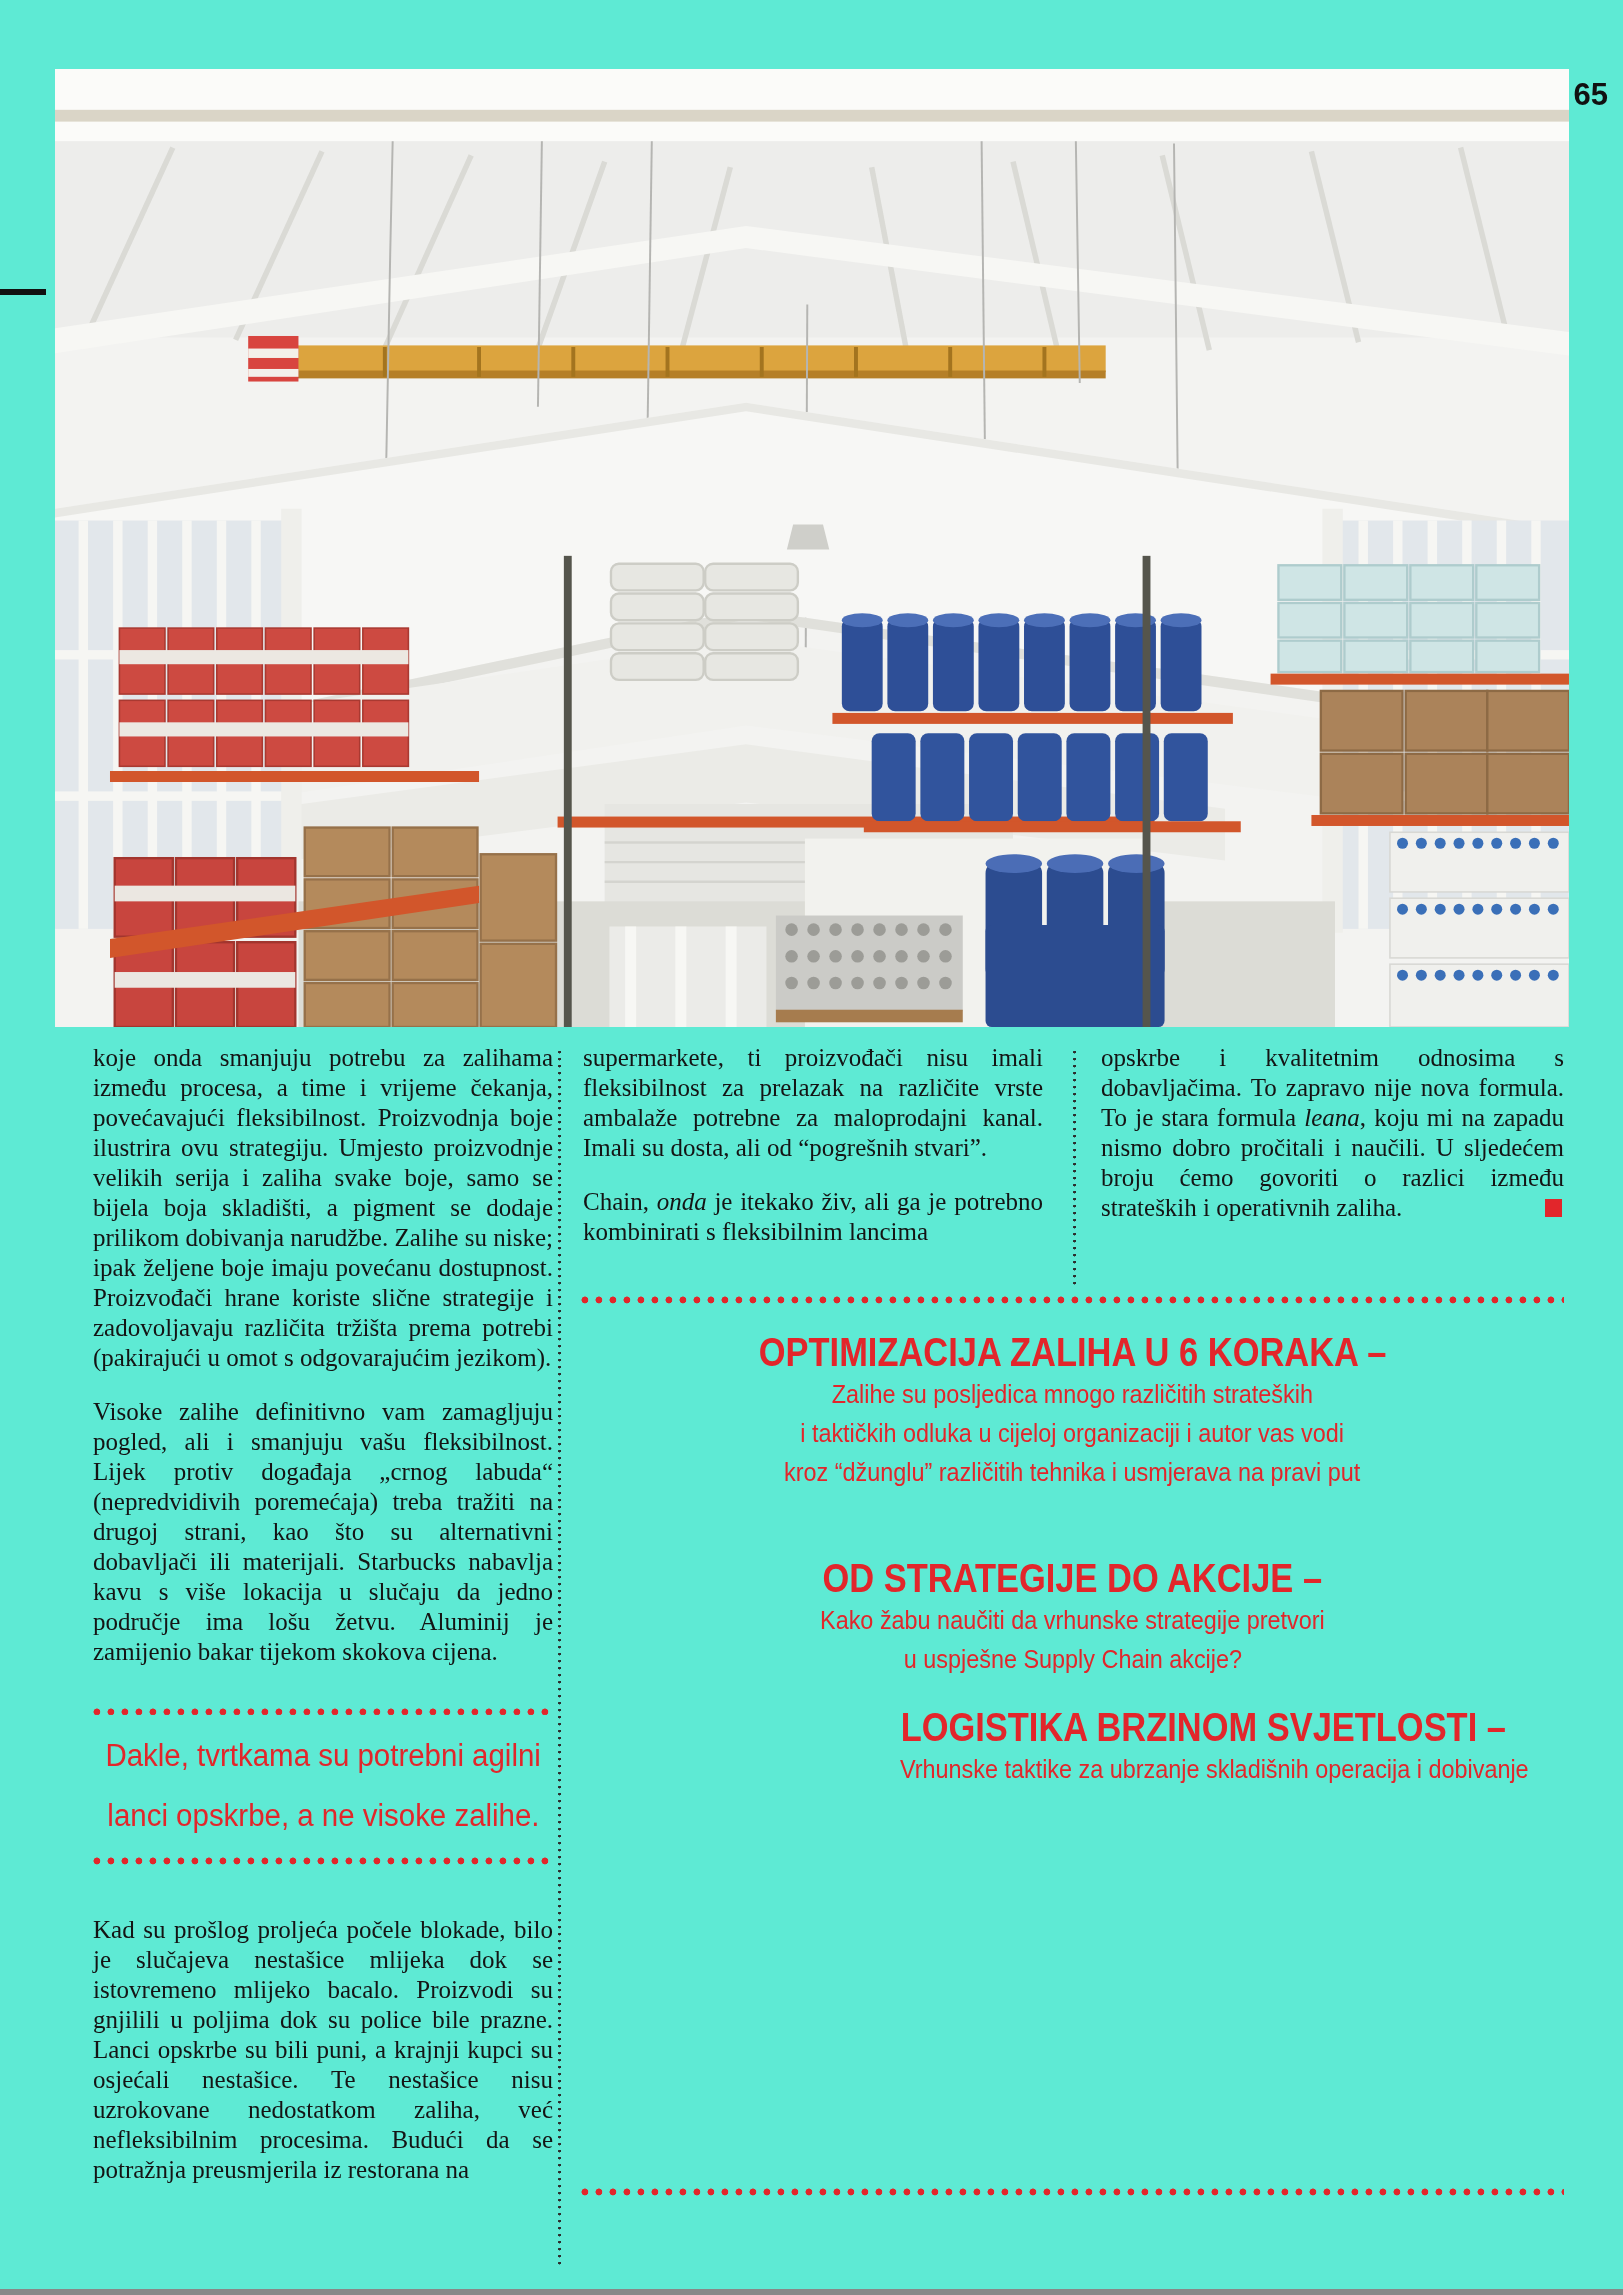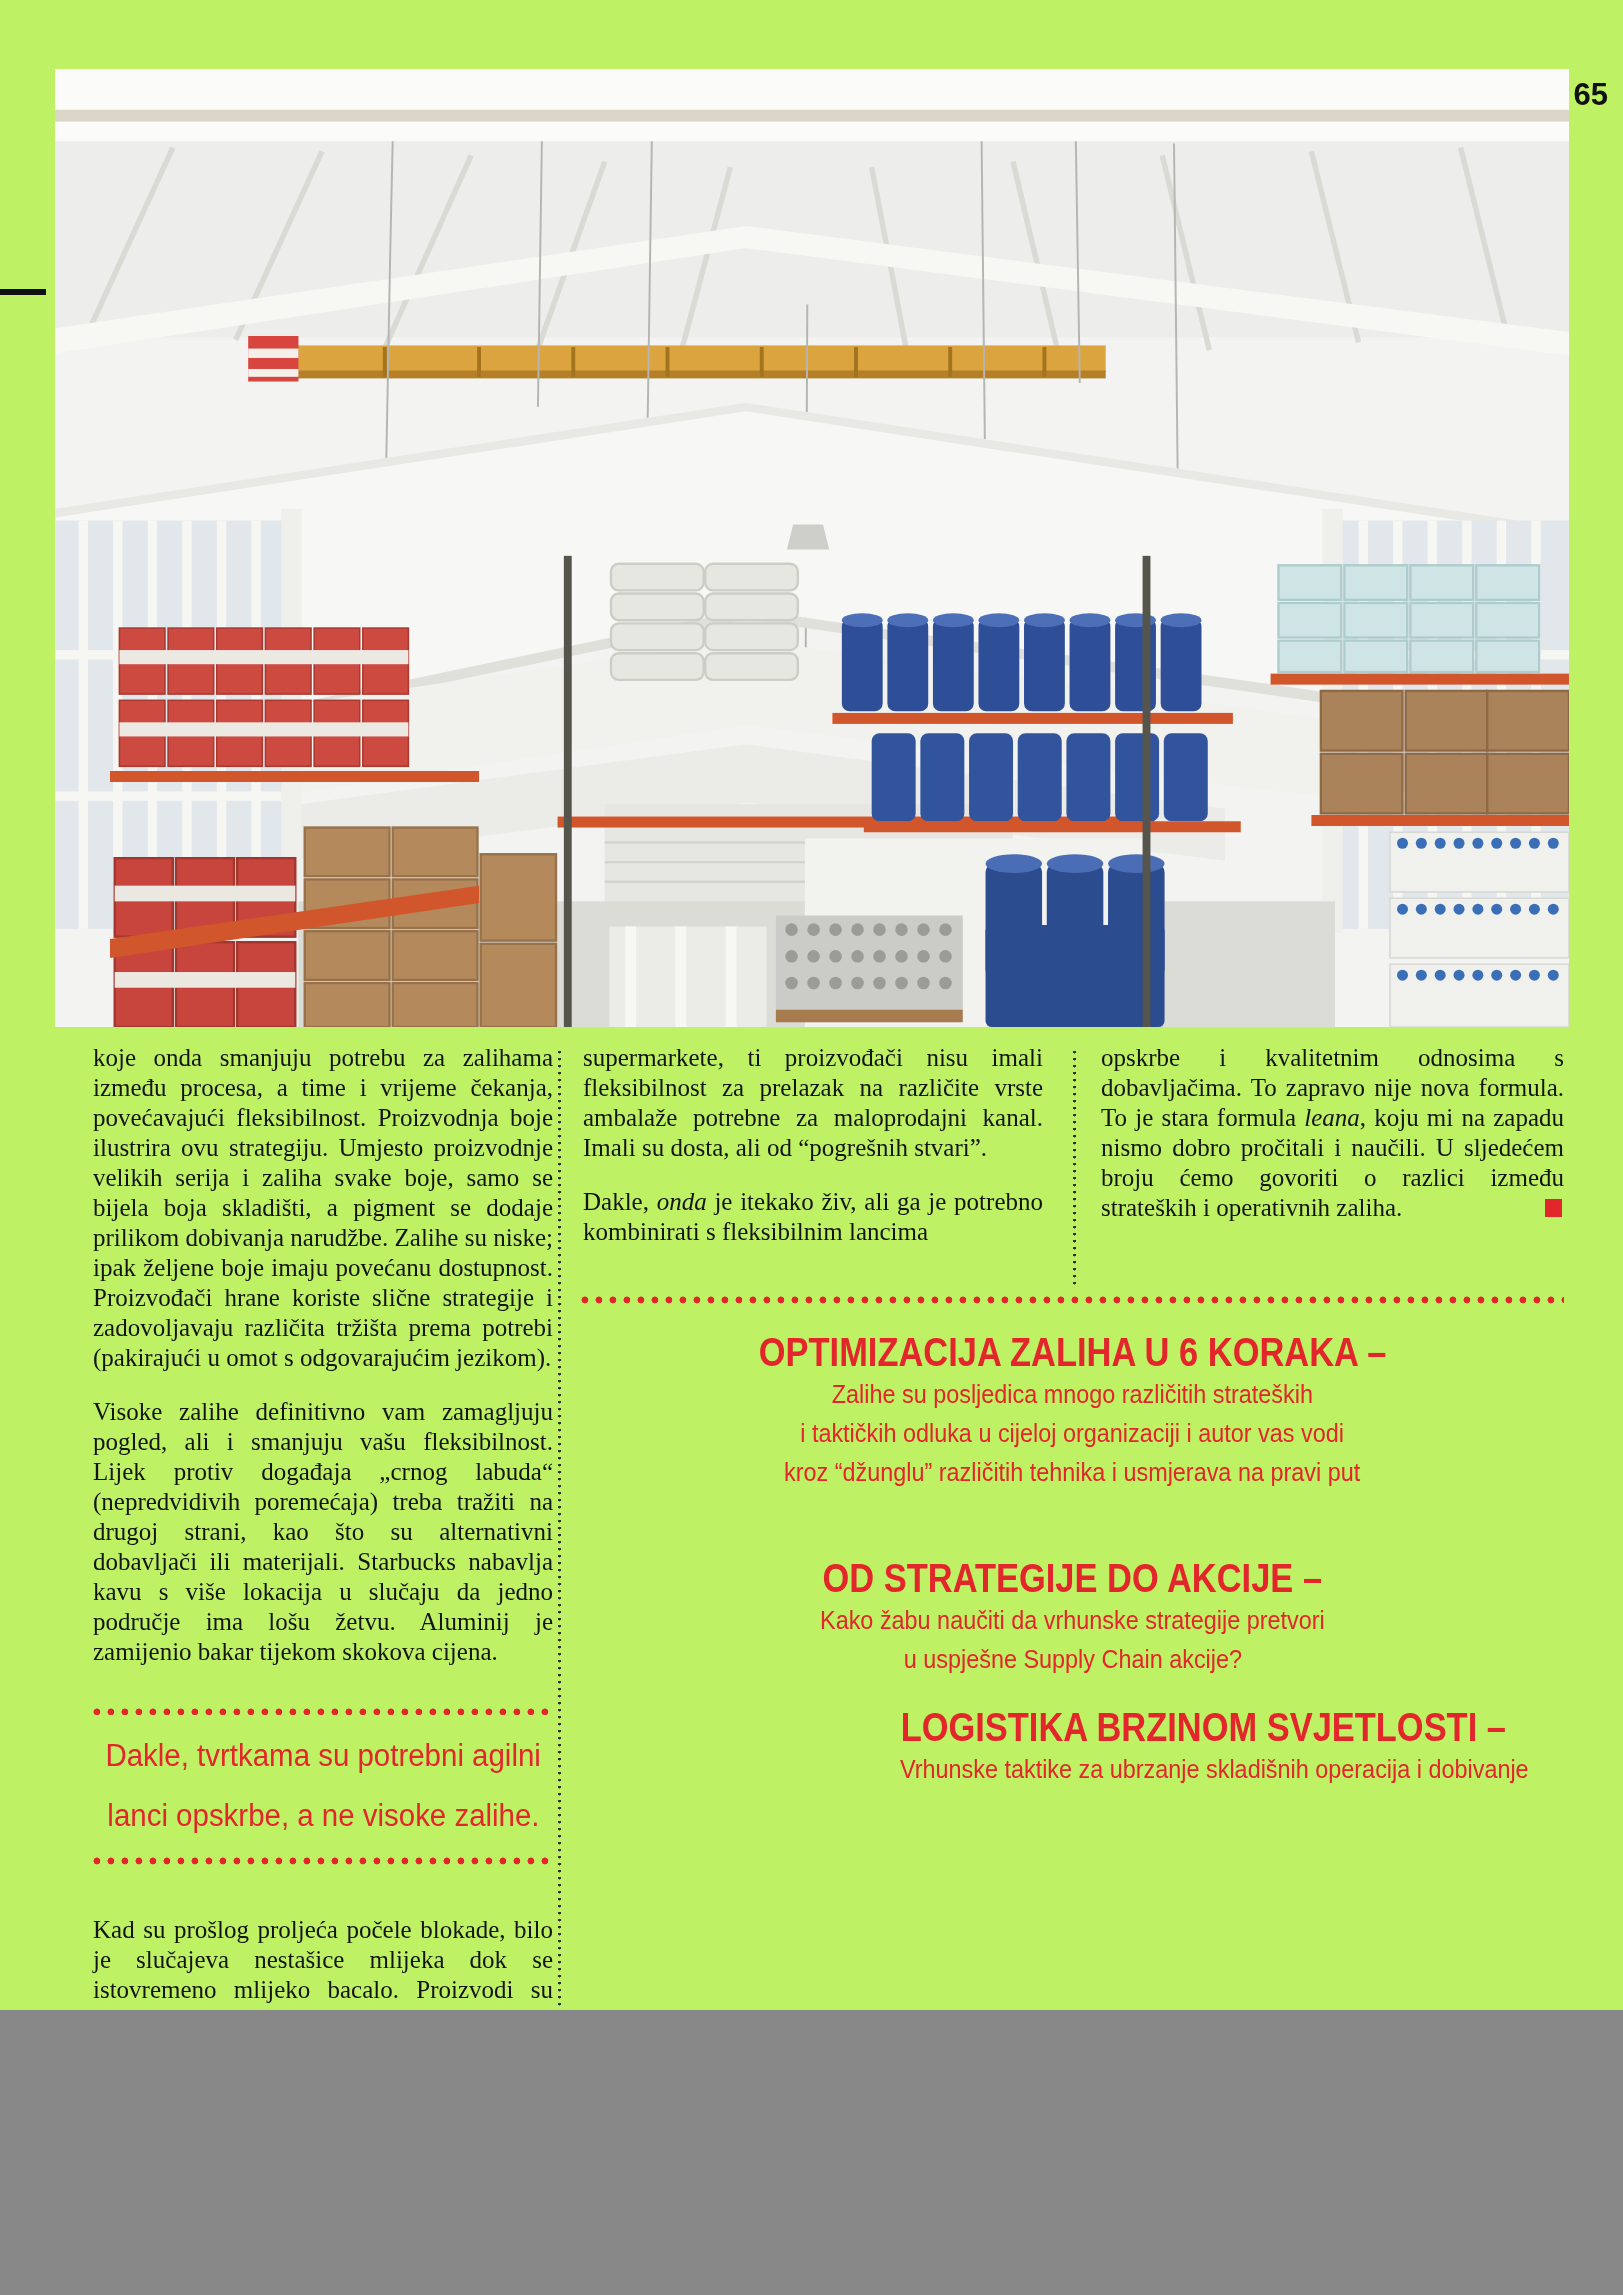--- a/index.html
+++ b/index.html
@@ -2,21 +2,21 @@
 <html lang="hr" style="font-size:12.6px"><head>
 <meta charset="utf-8">
 <style>
   :root{
     --red:#e2262b;
     --ink:#141414;
     --rack:#d2562b;
   }
   html,body{margin:0;padding:0;background:#888;}
   .page{
-    position:relative; width:1623px; height:2010px; background:#bef264;
+    position:relative; width:1623px; height:2289px; background:#5eead4;
     font-family:"Liberation Serif","DejaVu Serif",serif; color:var(--ink);
     overflow:hidden;
   }
   
   .header{position:absolute; top:69px; left:1041px; width:528px; height:47px;}
   .header-row{display:flex; align-items:center; gap:11px;}
   .logo-circle{
     width:27px; height:27px; border-radius:50%; background:#111; color:#fff;
     font-family:"Liberation Sans",sans-serif; font-weight:bold; font-size:13.4px;
     display:flex; align-items:center; justify-content:center; letter-spacing:0;
@@ -417,21 +417,21 @@
         <span class="cond">Dakle, tvrtkama su potrebni agilni</span><br>
         <span class="cond">lanci opskrbe, a ne visoke zalihe.</span>
       </div>
       <div class="hdots-red"></div>
     </div>
     <p class="para3">Kad su prošlog proljeća počele blokade, bilo je slučajeva nestašice mlijeka dok se istovremeno mlijeko bacalo. Proizvodi su gnjilili u poljima dok su police bile prazne. Lanci opskrbe su bili puni, a krajnji kupci su osjećali nestašice. Te nestašice nisu uzrokovane nedostatkom zaliha, već nefleksibilnim procesima. Budući da se potražnja preusmjerila iz restorana na</p>
   </div>
 
   <div class="col col2">
     <p>supermarkete, ti proizvođači nisu imali fleksibilnost za prelazak na različite vrste ambalaže potrebne za maloprodajni kanal. Imali su dosta, ali od “pogrešnih stvari”.</p>
-    <p><span>Dakle, </span><span class="ital">onda</span><span> je itekako živ, ali ga je potrebno kombinirati s fleksibilnim lancima</span></p>
+    <p><span>Chain, </span><span class="ital">onda</span><span> je itekako živ, ali ga je potrebno kombinirati s fleksibilnim lancima</span></p>
   </div>
 
   <div class="col col3">
     <div class="col3-wrap">
       <p><span>opskrbe i kvalitetnim odnosima s dobavljačima. To zapravo nije nova formula. To je stara formula </span><span class="ital">leana</span><span>, koju mi na zapadu nismo dobro pročitali i naučili. U sljedećem broju ćemo govoriti o razlici između strateških i operativnih zaliha.</span></p>
       <span class="endmark"></span>
     </div>
   </div>
 
   <div class="promo-area">

